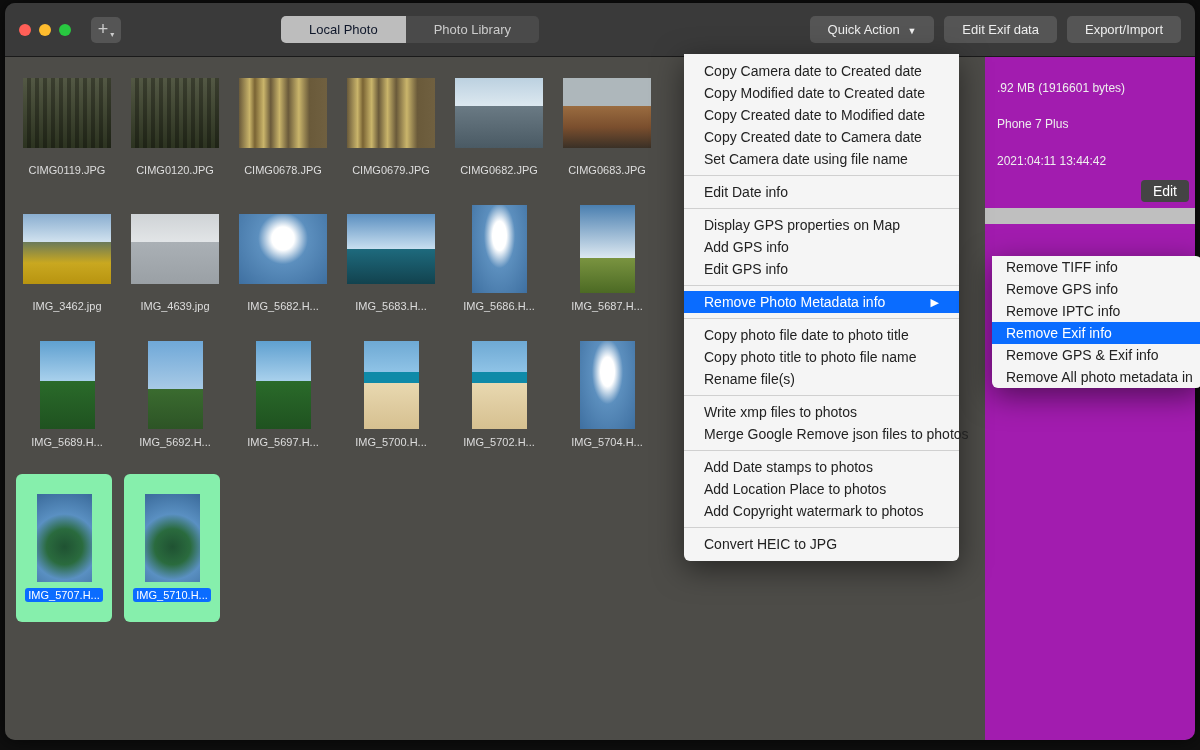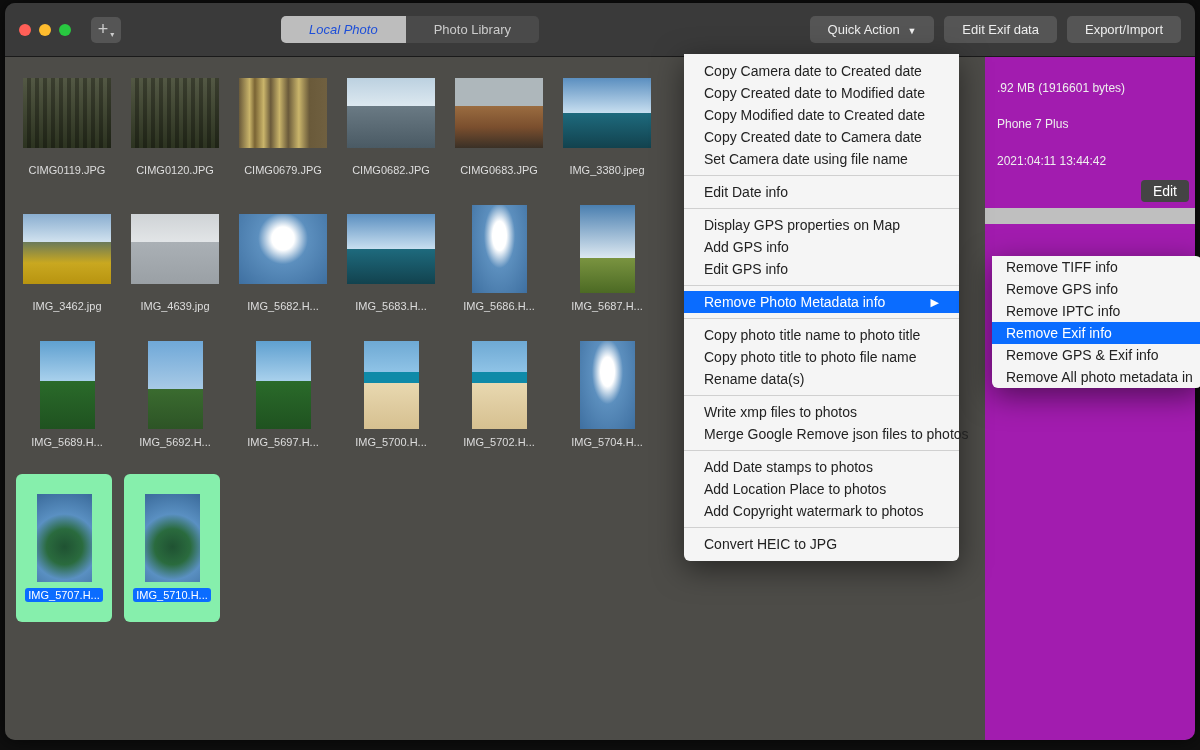--- a/index.html
+++ b/index.html
@@ -42,21 +42,21 @@
   }
   .add-btn .caret { font-size: 8px; margin-left: 2px; margin-top: 9px; }
   .seg {
     display: flex; margin-left: 150px;
     background: #4a4a4a; border-radius: 5px; overflow: hidden;
   }
   .seg button {
     border: none; padding: 6px 28px; font-size: 13px;
     background: transparent; color: #ccc; cursor: pointer;
   }
-  .seg button.active { background: #bdbdbd; color: #1d4ed8; font-style: italic; }
+  .seg button.active { background: #bdbdbd; color: #0f172a; }
   .spacer { flex: 1; }
   .toolbar-btn {
     background: #555; color: #eee; border: none;
     padding: 6px 18px; border-radius: 5px; font-size: 13px;
     cursor: pointer; white-space: nowrap;
   }
   .toolbar-btn .tri { font-size: 9px; margin-left: 4px; }
   
   .main { flex: 1; display: flex; overflow: hidden; }
   .grid-pane {
@@ -177,39 +177,39 @@
           <div class="thumb">
             <div class="img">
               <div class="shape fence1"></div>
             </div>
             <div class="label">CIMG0120.JPG</div>
           </div>
           <div class="thumb">
             <div class="img">
               <div class="shape pillar"></div>
             </div>
+            <div class="label">CIMG0678.JPG</div>
+          </div>
+          <div class="thumb">
+            <div class="img">
+              <div class="shape pillar"></div>
+            </div>
             <div class="label">CIMG0679.JPG</div>
           </div>
           <div class="thumb">
             <div class="img">
               <div class="shape overpass"></div>
             </div>
             <div class="label">CIMG0682.JPG</div>
           </div>
           <div class="thumb">
             <div class="img">
               <div class="shape roof"></div>
             </div>
             <div class="label">CIMG0683.JPG</div>
-          </div>
-          <div class="thumb">
-            <div class="img">
-              <div class="shape sky2"></div>
-            </div>
-            <div class="label">IMG_3380.jpeg</div>
           </div>
           <div class="thumb">
             <div class="img">
               <div class="shape mtn"></div>
             </div>
             <div class="label">IMG_3462.jpg</div>
           </div>
           <div class="thumb">
             <div class="img">
               <div class="shape bldg"></div>
@@ -304,24 +304,24 @@
       <div class="divider"></div>
     </div>
   </div>
 </div>
 
 <div class="menu main-menu" id="main-menu">
     <div class="item">
       <span>Copy Camera date to Created date</span>
     </div>
     <div class="item">
+      <span>Copy Modified date to Created date</span>
+    </div>
+    <div class="item">
       <span>Copy Created date to Modified date</span>
-    </div>
-    <div class="item">
-      <span>Copy Modified date to Created date</span>
     </div>
     <div class="item">
       <span>Copy Created date to Camera date</span>
     </div>
     <div class="item">
       <span>Set Camera date using file name</span>
     </div>
     <div class="sep"></div>
     <div class="item">
       <span>Edit Date info</span>
@@ -336,27 +336,27 @@
     <div class="item">
       <span>Edit GPS  info</span>
     </div>
     <div class="sep"></div>
     <div class="item hi">
       <span>Remove Photo Metadata info</span>
       <span class="arrow">▶</span>
     </div>
     <div class="sep"></div>
     <div class="item">
-      <span>Copy photo title name to photo title</span>
+      <span>Copy photo file date to photo title</span>
     </div>
     <div class="item">
       <span>Copy photo title to photo file name</span>
     </div>
     <div class="item">
-      <span>Rename data(s)</span>
+      <span>Rename file(s)</span>
     </div>
     <div class="sep"></div>
     <div class="item">
       <span>Write xmp files to photos</span>
     </div>
     <div class="item">
       <span>Merge Google Remove json files to photos</span>
     </div>
     <div class="sep"></div>
     <div class="item">

